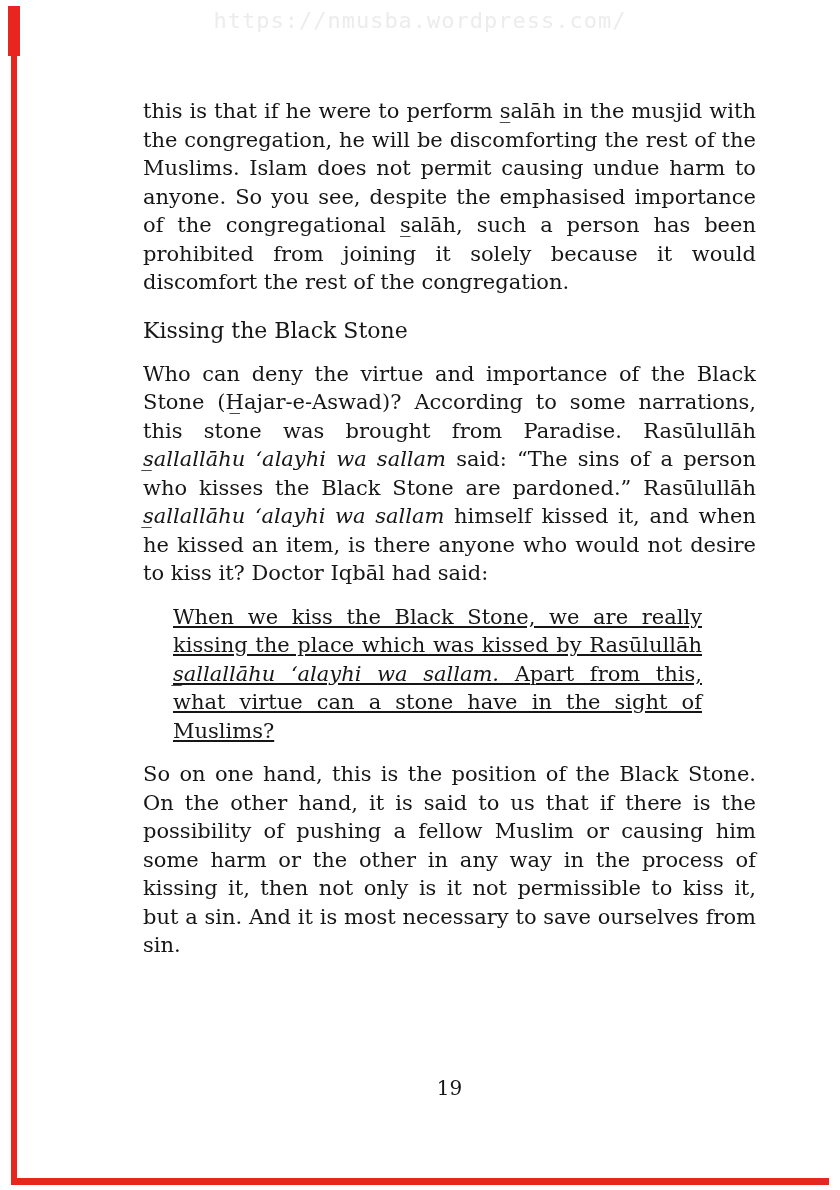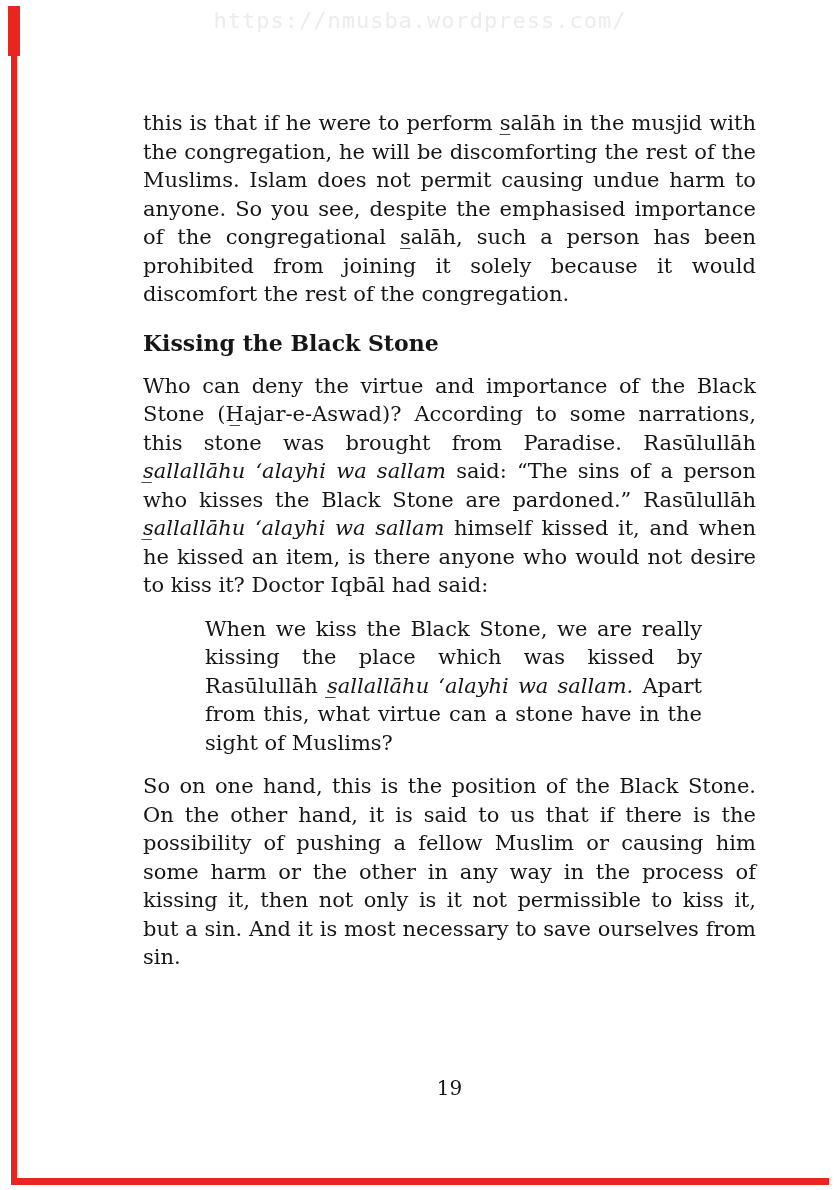--- a/index.html
+++ b/index.html
@@ -30,29 +30,29 @@
   .red-stub  { position: absolute; left: 8px;  top: 6px;    width: 12px;  height: 50px;  background: var(--red); }
   .red-vline { position: absolute; left: 11px; top: 6px;    width: 6px;   height: 1179px; background: var(--red); }
   .red-hline { position: absolute; left: 11px; top: 1178px; width: 818px; height: 7px;   background: var(--red); }
   .text-col {
     position: absolute;
     left: 143px; top: 97px; width: 613px;
     font-size: 21px;
     line-height: 28.5px;
     text-align: justify;
   }
-  .para { margin: 12px 0 15px 0; }
+  .para { margin: 0 0 15px 0; }
   .heading {
     font-size: 22px;
-    font-weight: bold;
+    font-weight: normal;
     text-align: left;
     margin: 20px 0 15px 0;
     line-height: 28px;
   }
-  .quote { margin: 0 54px 15px 62px; }
+  .quote { margin: 0 54px 15px 30px; text-decoration: underline; }
   .para em, .quote em { font-style: italic; }
   .page-num {
     position: absolute;
     top: 1076px; left: 143px; width: 613px;
     text-align: center;
     font-size: 20px;
     color: var(--text);
   }
 </style>
 </head>

